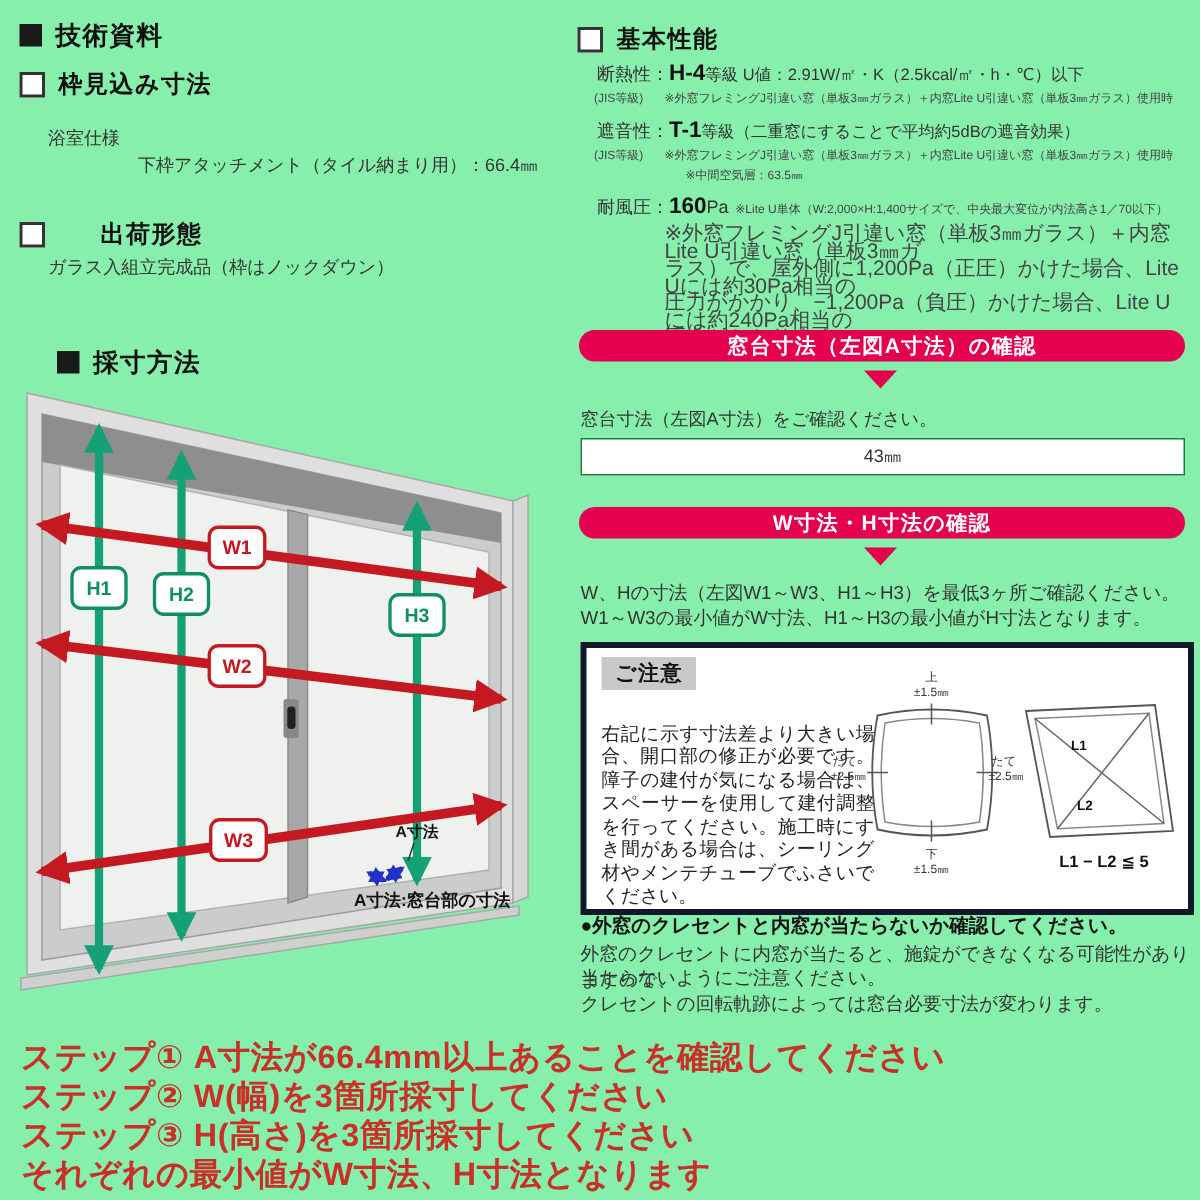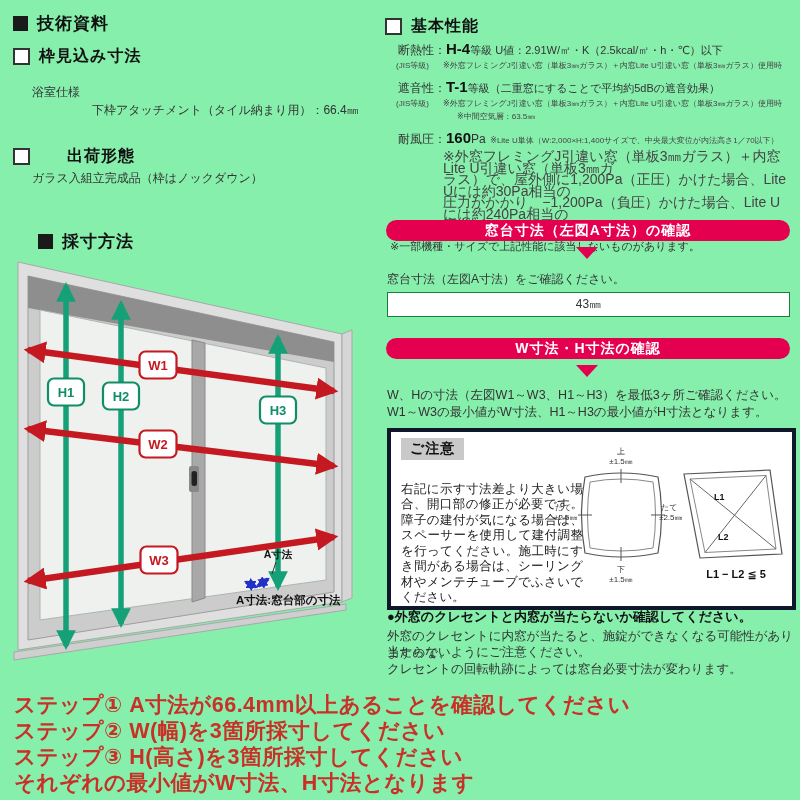--- a/index.html
+++ b/index.html
@@ -183,21 +183,20 @@
     <div class="perf-row">
       <div class="perf-main">
         <span class="perf-label">耐風圧：</span><span class="perf-grade">160</span><span class="perf-unit">Pa</span> <span class="perf-inote">※Lite U単体（W:2,000×H:1,400サイズで、中央最大変位が内法高さ1／70以下）</span>
       </div>
       <div class="perf-noteblock">※外窓フレミングJ引違い窓（単板3㎜ガラス）＋内窓Lite U引違い窓（単板3㎜ガ
 ラス）で、屋外側に1,200Pa（正圧）かけた場合、Lite Uには約30Pa相当の
 圧力がかかり、−1,200Pa（負圧）かけた場合、Lite Uには約240Pa相当の
 圧力がかかります。</div>
     </div>
 
-    <div class="perf-foot">※一部機種・サイズで上記性能に該当しないものがあります。</div>
   </div>
 
   <div class="abs banner" style="left:386px;top:220px;">窓台寸法（左図A寸法）の確認</div>
   <div class="abs tri" style="left:576px;top:247px;"></div>
   <div class="abs instr" style="left:387px;top:271px;">窓台寸法（左図A寸法）をご確認ください。</div>
   <div class="abs field" style="left:387px;top:292px;">43㎜</div>
 
   <div class="abs banner" style="left:386px;top:338px;">W寸法・H寸法の確認</div>
   <div class="abs tri" style="left:576px;top:365px;"></div>
   <div class="abs whline" style="left:387px;top:387px;">W、Hの寸法（左図W1～W3、H1～H3）を最低3ヶ所ご確認ください。</div>

